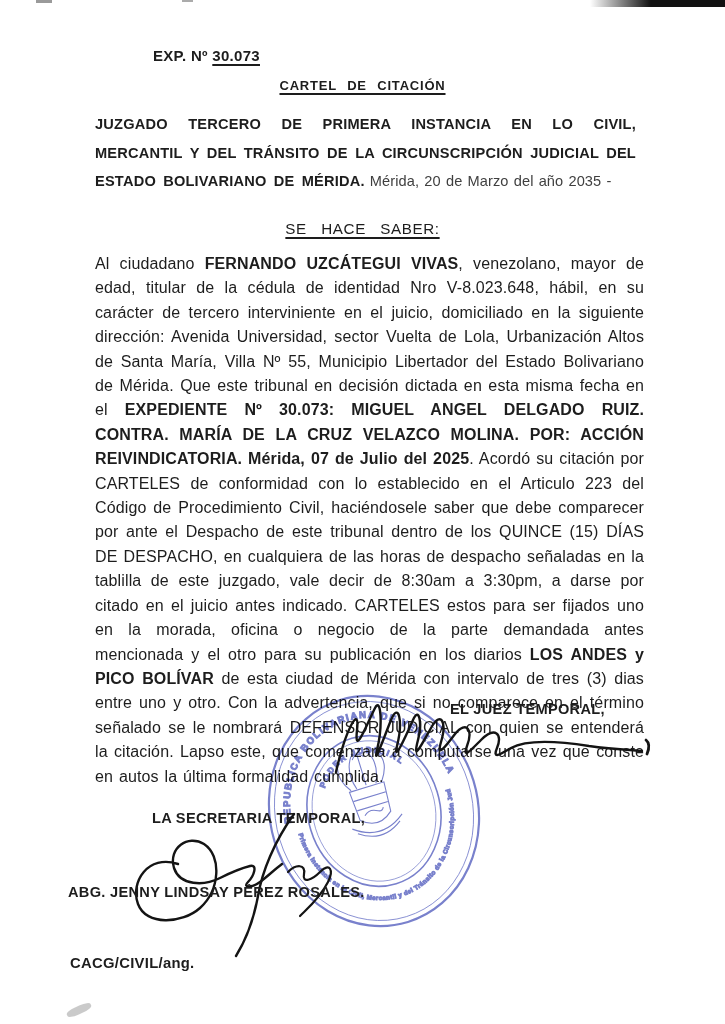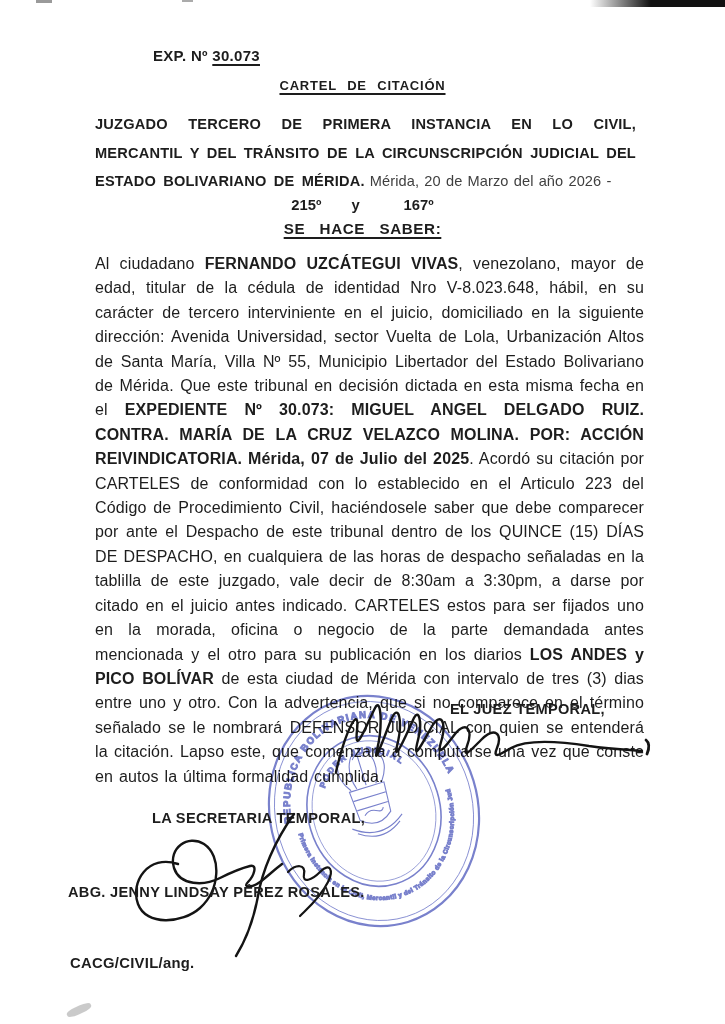--- a/index.html
+++ b/index.html
@@ -13,21 +13,21 @@
   .exp-line{top:47px;left:153px;font-size:15px;font-weight:700;letter-spacing:.3px;}
   .doc-title{top:78px;left:0;width:725px;text-align:center;font-size:13px;font-weight:700;
     letter-spacing:.8px;word-spacing:6px;}
   .court-par{top:110px;left:95px;width:541px;font-size:14.6px;line-height:28.6px;
     text-align:justify;font-weight:700;letter-spacing:.2px;word-spacing:3px;}
   .court-date{font-weight:400;color:#3f3f3f;letter-spacing:.1px;word-spacing:1px;}
   .years-line{top:197px;left:0;width:725px;display:flex;justify-content:center;gap:0;
     font-size:14.8px;font-weight:700;}
   .years-line .y1{margin-right:30px;} .years-line .y2{margin-right:44px;}
   .notice-heading{top:220px;left:0;width:725px;text-align:center;font-size:15.2px;
-    font-weight:700;white-space:pre;letter-spacing:.6px;}
+    font-weight:400;white-space:pre;letter-spacing:.6px;}
   .body-par{top:252px;left:95px;width:549px;font-size:16px;line-height:24.4px;
     text-align:justify;letter-spacing:.12px;word-spacing:1.3px;}
   .sig-label{font-size:14.6px;font-weight:700;letter-spacing:.3px;}
   .judge-title{top:701px;left:450px;}
   .judge-name{top:774px;left:286px;}
   .secretary-title{top:810px;left:152px;}
   .secretary-name{top:884px;left:68px;}
   .footer-code{top:955px;left:70px;font-size:14.8px;font-weight:700;letter-spacing:.3px;}
   .seal{top:686px;left:258px;width:232px;height:250px;transform:rotate(-17deg);
     opacity:.82;mix-blend-mode:multiply;}
@@ -51,27 +51,22 @@
 
   <div class="abs artifact edge-top-right"></div>
   <div class="abs mark-a"></div>
   <div class="abs mark-b"></div>
   <div class="abs mark-bottom"></div>
 
   <div class="abs exp-line"><span>EXP. Nº </span><span class="u">30.073</span></div>
 
   <div class="abs doc-title"><span class="u">CARTEL DE CITACIÓN</span></div>
 
-  <div class="abs court-par"><span>JUZGADO TERCERO DE PRIMERA INSTANCIA EN LO CIVIL, MERCANTIL Y DEL TRÁNSITO DE LA CIRCUNSCRIPCIÓN JUDICIAL DEL ESTADO BOLIVARIANO DE MÉRIDA.</span><span class="court-date"> Mérida, 20 de Marzo del año 2026 -</span></div>
+  <div class="abs court-par"><span>JUZGADO TERCERO DE PRIMERA INSTANCIA EN LO CIVIL, MERCANTIL Y DEL TRÁNSITO DE LA CIRCUNSCRIPCIÓN JUDICIAL DEL ESTADO BOLIVARIANO DE MÉRIDA.</span><span class="court-date"> Mérida, 20 de Marzo del año 2035 -</span></div>
 
-  <div class="abs years-line">
-    <span class="y1">215º</span>
-    <span class="y2">y</span>
-    <span>167º</span>
-  </div>
 
   <div class="abs notice-heading"><span class="u">SE   HACE   SABER:</span></div>
 
   <div class="abs body-par"><span>Al ciudadano </span><span class="b">FERNANDO UZCÁTEGUI VIVAS</span><span>, venezolano, mayor de edad, titular de la cédula de identidad Nro V-8.023.648, hábil, en su carácter de tercero interviniente en el juicio, domiciliado en la siguiente dirección: Avenida Universidad, sector Vuelta de Lola, Urbanización Altos de Santa María, Villa Nº 55, Municipio Libertador del Estado Bolivariano de Mérida. Que este tribunal en decisión dictada en esta misma fecha en el </span><span class="b">EXPEDIENTE Nº 30.073: MIGUEL ANGEL DELGADO RUIZ. CONTRA. MARÍA DE LA CRUZ VELAZCO MOLINA. POR: ACCIÓN REIVINDICATORIA. Mérida, 07 de Julio del 2025</span><span>. Acordó su citación por CARTELES de conformidad con lo establecido en el Articulo 223 del Código de Procedimiento Civil, haciéndosele saber que debe comparecer por ante el Despacho de este tribunal dentro de los QUINCE (15) DÍAS DE DESPACHO, en cualquiera de las horas de despacho señaladas en la tablilla de este juzgado, vale decir de 8:30am a 3:30pm, a darse por citado en el juicio antes indicado. CARTELES estos para ser fijados uno en la morada, oficina o negocio de la parte demandada antes mencionada y el otro para su publicación en los diarios </span><span class="b">LOS ANDES y  PICO BOLÍVAR</span><span> de esta ciudad de Mérida con intervalo de tres (3) dias entre uno y otro. Con la advertencia, que si no comparece en el término señalado se le nombrará DEFENSOR JUDICIAL con quien se entenderá la citación. Lapso este, que comenzara a computarse una vez que conste en autos la última formalidad cumplida.</span></div>
 
   <svg class="abs seal" viewBox="0 0 232 250">
     <g fill="none" stroke-width="2">
       <ellipse cx="116" cy="125" rx="104" ry="116" stroke-width="2.2"></ellipse>
       <ellipse cx="116" cy="125" rx="98.5" ry="110.5" stroke-width="0.8"></ellipse>
       <ellipse cx="116" cy="125" rx="66" ry="76" stroke-width="1.6"></ellipse>

